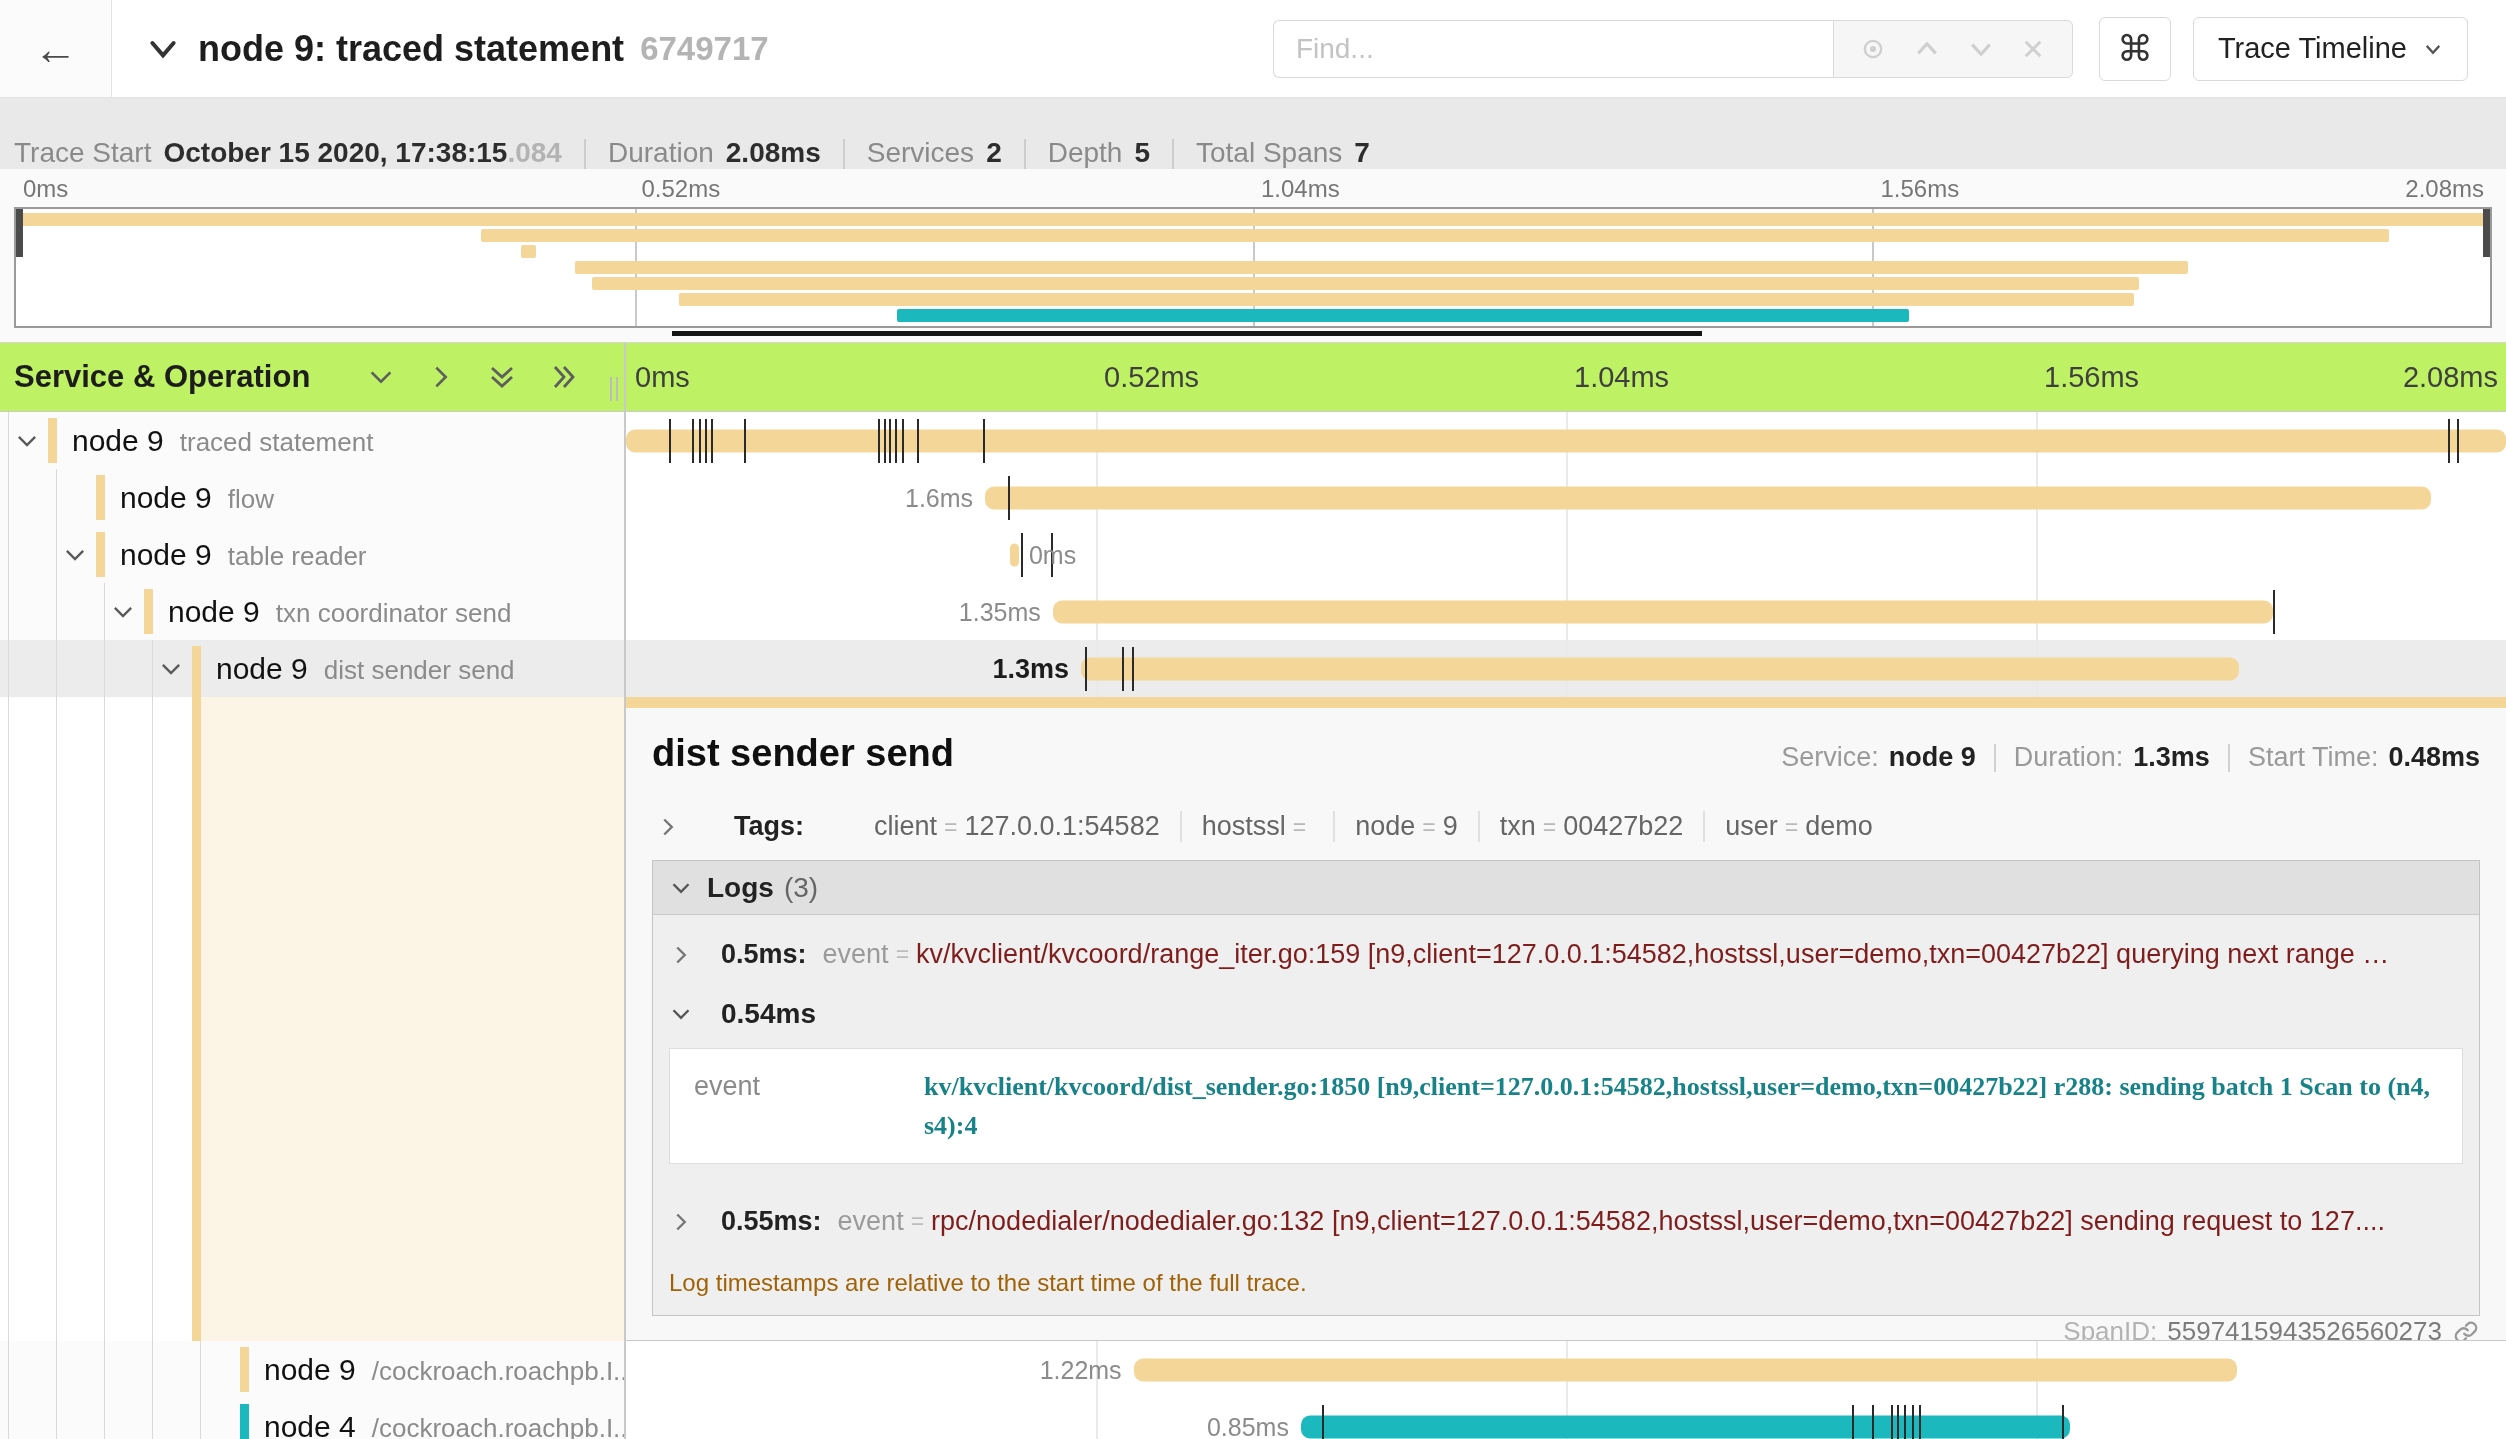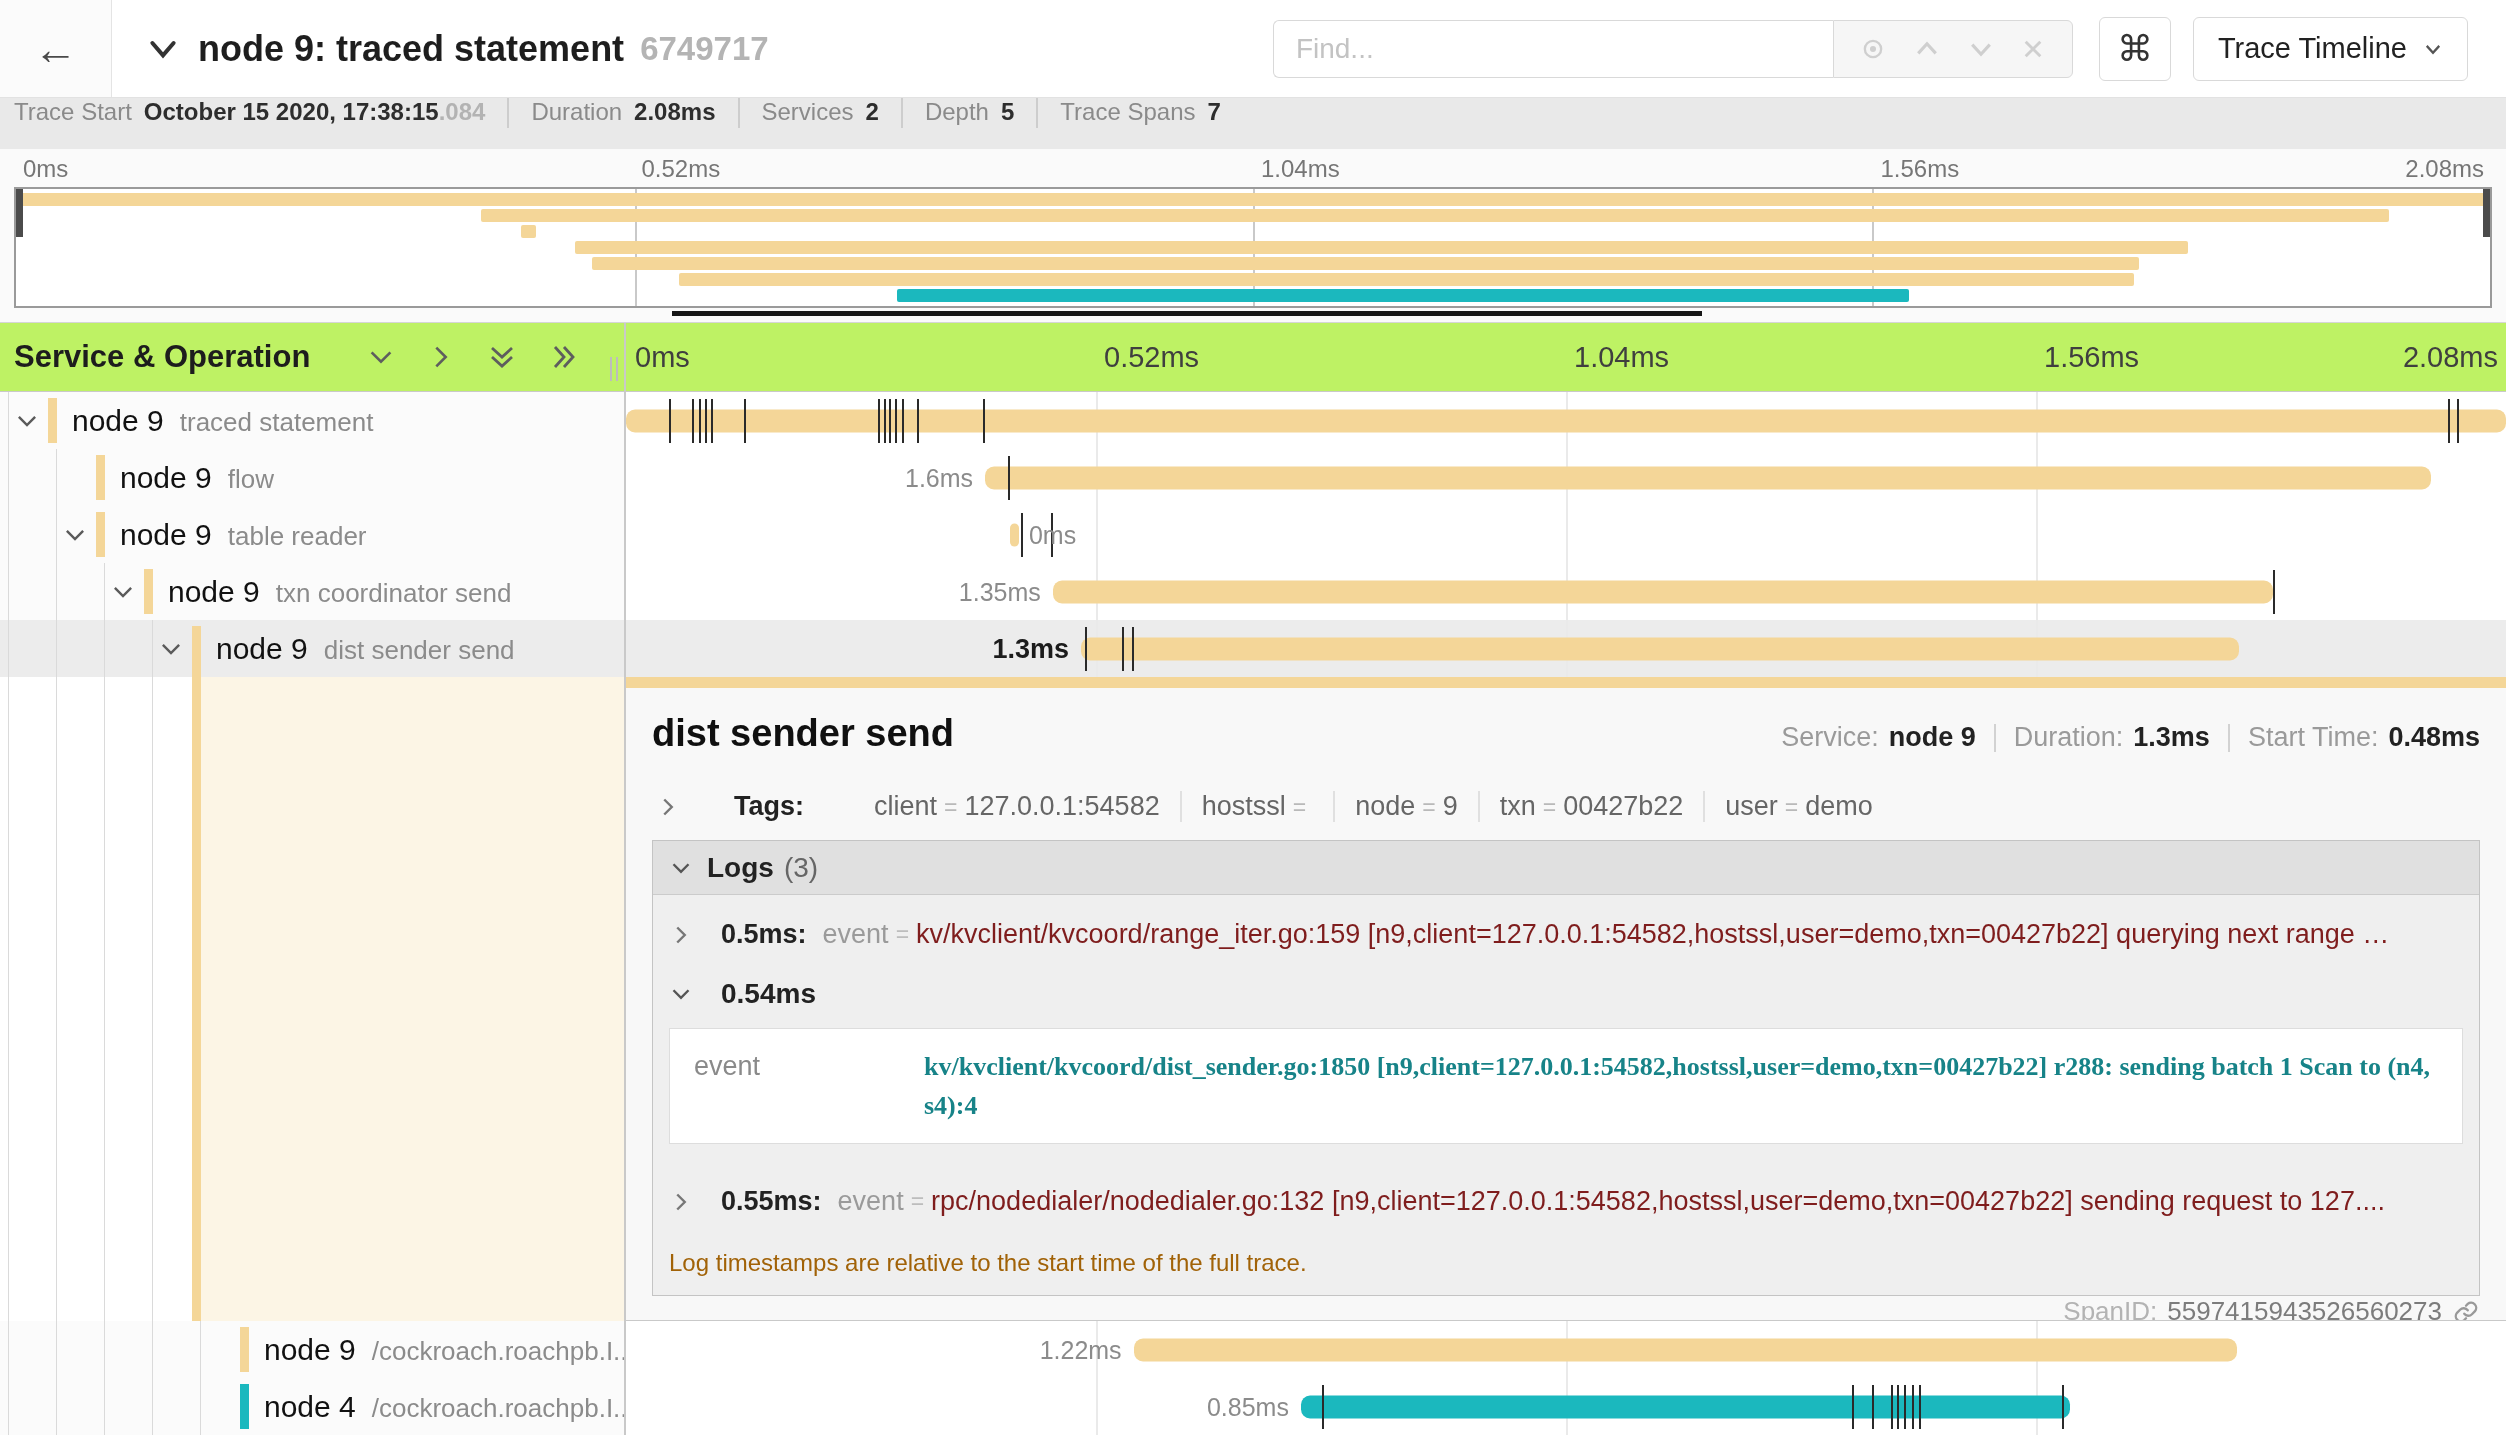--- a/index.html
+++ b/index.html
@@ -23,22 +23,22 @@
   .find-ext { width:240px; height:58px; background:#f6f6f6; border:1px solid #d9d9d9;
     border-radius:0 6px 6px 0; display:flex; align-items:center; justify-content:space-evenly; }
   .find-ext .fe-ic { color:#cfcfcf; display:flex; align-items:center; cursor:pointer; }
   .kbd-btn { width:72px; height:64px; border:1px solid #d9d9d9; border-radius:6px; background:#fff;
     font-size:36px; color:#333; margin-left:26px; display:flex; align-items:center; justify-content:center; cursor:pointer; }
   .view-btn { height:64px; border:1px solid #d9d9d9; border-radius:6px; background:#fff;
     font-size:29px; color:#222; padding:0 24px; margin-left:22px; display:flex; align-items:center;
     gap:16px; white-space:nowrap; cursor:pointer; }
 
   
-  .metabar { height:51px; background:#e9e9e9; display:flex; align-items:flex-start;
-    padding-left:14px; font-size:24px; color:#8a8a8a; }
+  .metabar { height:71px; background:#e9e9e9; display:flex; align-items:flex-end;
+    padding-left:14px; font-size:28px; color:#8a8a8a; }
   .meta-item { display:flex; align-items:center; white-space:nowrap; }
   .meta-label { margin-right:12px; }
   .meta-value { color:#2d2d2d; font-weight:700; }
   .meta-suffix { color:#b3b3b3; font-weight:700; }
   .meta-sep { width:2px; height:30px; background:#cdcdcd; margin:0 22px; }
 
   
   .minimap { height:173px; position:relative; background:#fafafa; }
   .mm-inner { position:absolute; left:14px; right:14px; top:6px; height:28px; }
   .axis-label { position:absolute; top:0; font-size:24px; color:#767676; white-space:nowrap; }
@@ -203,21 +203,21 @@
       <span class="meta-label">Services</span>
       <span class="meta-value">2</span>
     </div>
     <div class="meta-sep"></div>
     <div class="meta-item">
       <span class="meta-label">Depth</span>
       <span class="meta-value">5</span>
     </div>
     <div class="meta-sep"></div>
     <div class="meta-item">
-      <span class="meta-label">Trace Spans</span>
+      <span class="meta-label">Total Spans</span>
       <span class="meta-value">7</span>
     </div>
   </div>
 
 <div class="minimap">
   <div class="mm-inner" id="mm-labels">
       <span class="axis-label" style="left: 9px;">0ms</span>
       <span class="axis-label" style="left: calc(25% + 8px);">0.52ms</span>
       <span class="axis-label" style="left: calc(50% + 8px);">1.04ms</span>
       <span class="axis-label" style="left: calc(75% + 8px);">1.56ms</span>

